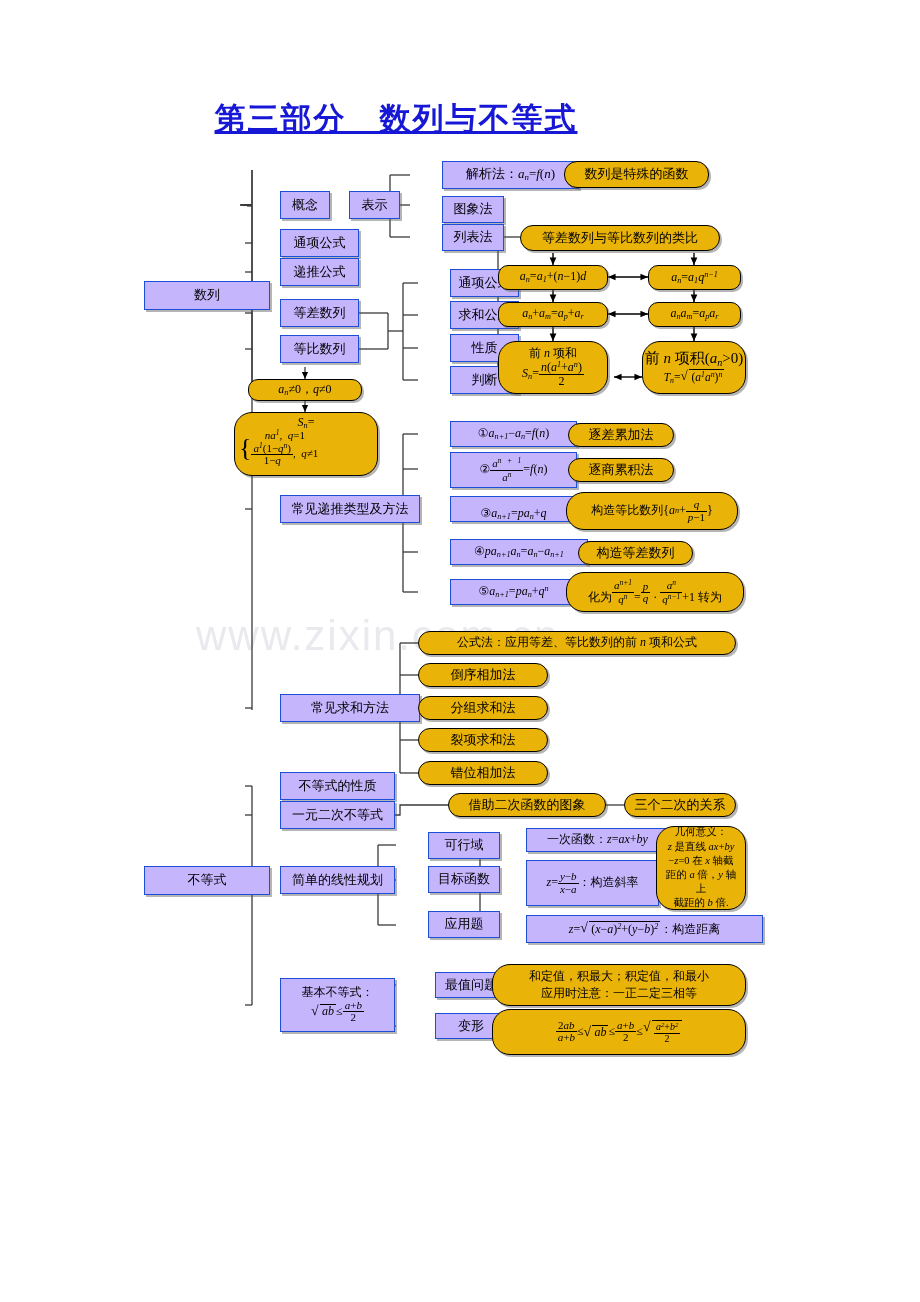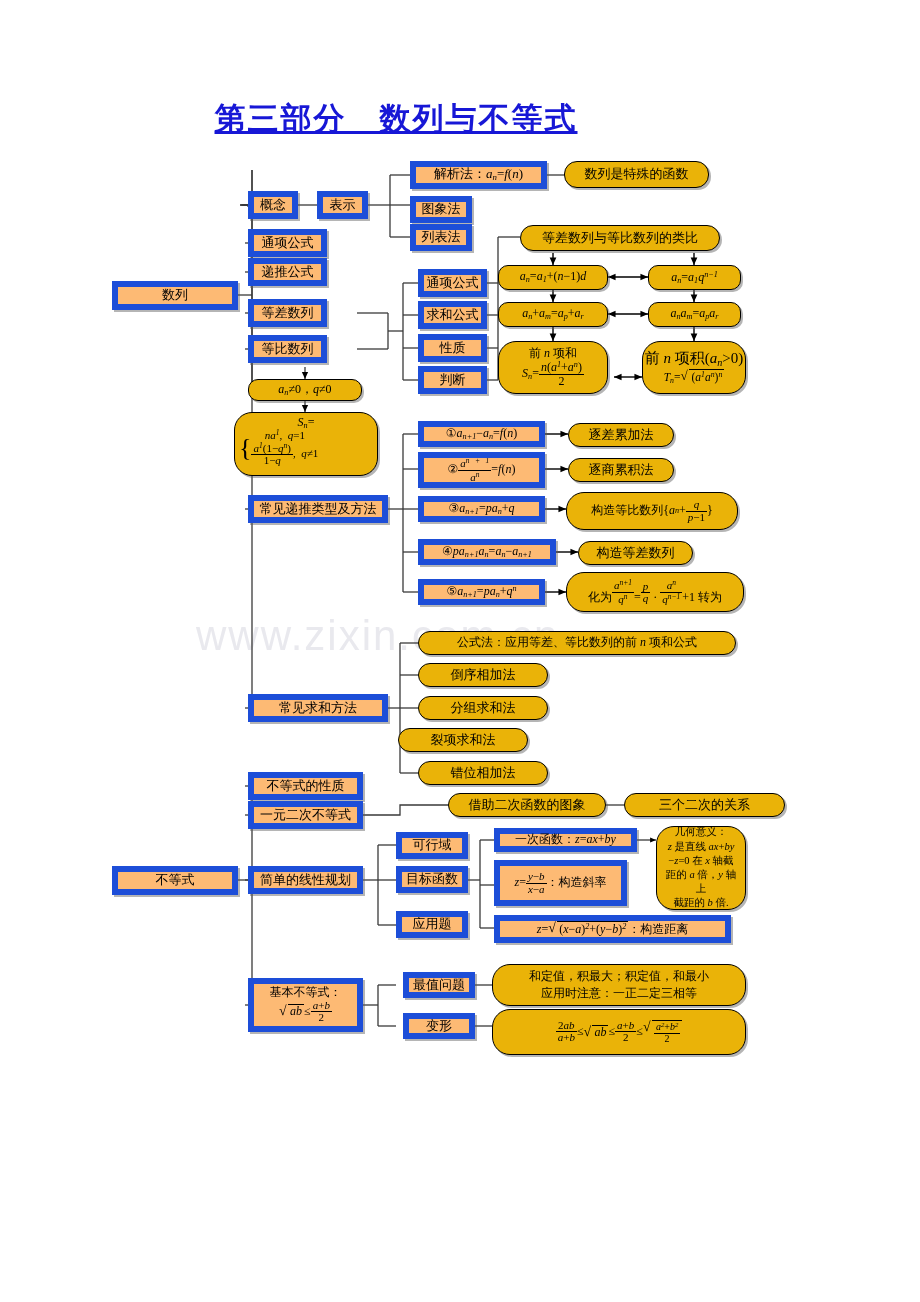--- a/index.html
+++ b/index.html
@@ -23,23 +23,24 @@
   }
   
   #wires{position:absolute;left:0;top:0;width:920px;height:1302px;z-index:1;}
   
   .node{
     position:absolute;box-sizing:border-box;z-index:3;
     display:flex;align-items:center;justify-content:center;
     text-align:center;line-height:1.15;
   }
   .rect{
-    background:#fdba74;border:6px solid #1d4ed8;
+    background:#c4b5fd;border:1px solid #1d4ed8;
     box-shadow:2px 2px 0 rgba(90,90,90,.45);
     font-size:13px;
+    margin-left:32px;
   }
   .pill{
     background:#eab308;border:1.6px solid #000;border-radius:13px;
     box-shadow:2px 2px 0 rgba(90,90,90,.45);
     font-size:13px;
   }
   .pill.r8{border-radius:10px;}
   .pill.big{border-radius:18px;}
   .clip{overflow:hidden;}
   .sm{font-size:12px;}
@@ -353,42 +354,42 @@
         <span class="de"><i class="v">q</i><span class="sup">n−1</span></span>
       </span>+1 转为
   </span>
 </div>
 
 <div class="node pill" style="left:418px;top:631px;width:318px;height:24px;">
   <span class="nowrap sm">公式法：应用等差、等比数列的前 <i class="v">n</i> 项和公式</span>
 </div>
 <div class="node pill" style="left:418px;top:663px;width:130px;height:24px;">倒序相加法</div>
 <div class="node pill" style="left:418px;top:696px;width:130px;height:24px;">分组求和法</div>
-<div class="node pill" style="left:398px;top:728px;width:130px;height:24px;">裂项求和法</div>
+<div class="node pill" style="left:418px;top:728px;width:130px;height:24px;">裂项求和法</div>
 <div class="node pill" style="left:418px;top:761px;width:130px;height:24px;">错位相加法</div>
 
 <div class="node rect" style="left:112px;top:866px;width:126px;height:29px;">不等式</div>
 
 <div class="node rect" style="left:248px;top:772px;width:115px;height:28px;">不等式的性质</div>
 <div class="node rect" style="left:248px;top:801px;width:115px;height:28px;">一元二次不等式</div>
 <div class="node rect" style="left:248px;top:866px;width:115px;height:28px;">简单的线性规划</div>
 <div class="node rect" style="left:248px;top:978px;width:115px;height:54px;">
   <div class="stack">
     <span class="sm">基本不等式：</span>
     <span class="nowrap sm" style="display:inline-flex;align-items:center;">
       <span class="sqrt"><span><i class="v">ab</i></span></span>≤<span class="frac" style="font-size:11px;">
           <span class="nu"><i class="v">a</i>+<i class="v">b</i></span>
           <span class="de">2</span>
         </span>
     </span>
   </div>
 </div>
 
 <div class="node pill" style="left:448px;top:793px;width:158px;height:24px;">借助二次函数的图象</div>
-<div class="node pill" style="left:624px;top:793px;width:161px;height:24px;">三个二次的关系</div>
+<div class="node pill" style="left:624px;top:793px;width:112px;height:24px;">三个二次的关系</div>
 
 <div class="node rect" style="left:396px;top:832px;width:72px;height:27px;">可行域</div>
 <div class="node rect" style="left:396px;top:866px;width:72px;height:27px;">目标函数</div>
 <div class="node rect" style="left:396px;top:911px;width:72px;height:27px;">应用题</div>
 
 <div class="node rect" style="left:494px;top:828px;width:143px;height:24px;">
   <span class="nowrap sm">一次函数：<i class="v">z</i>=<i class="v">ax</i>+<i class="v">by</i></span>
 </div>
 <div class="node rect" style="left:494px;top:860px;width:133px;height:46px;">
   <span class="nowrap sm" style="display:inline-flex;align-items:center;">

